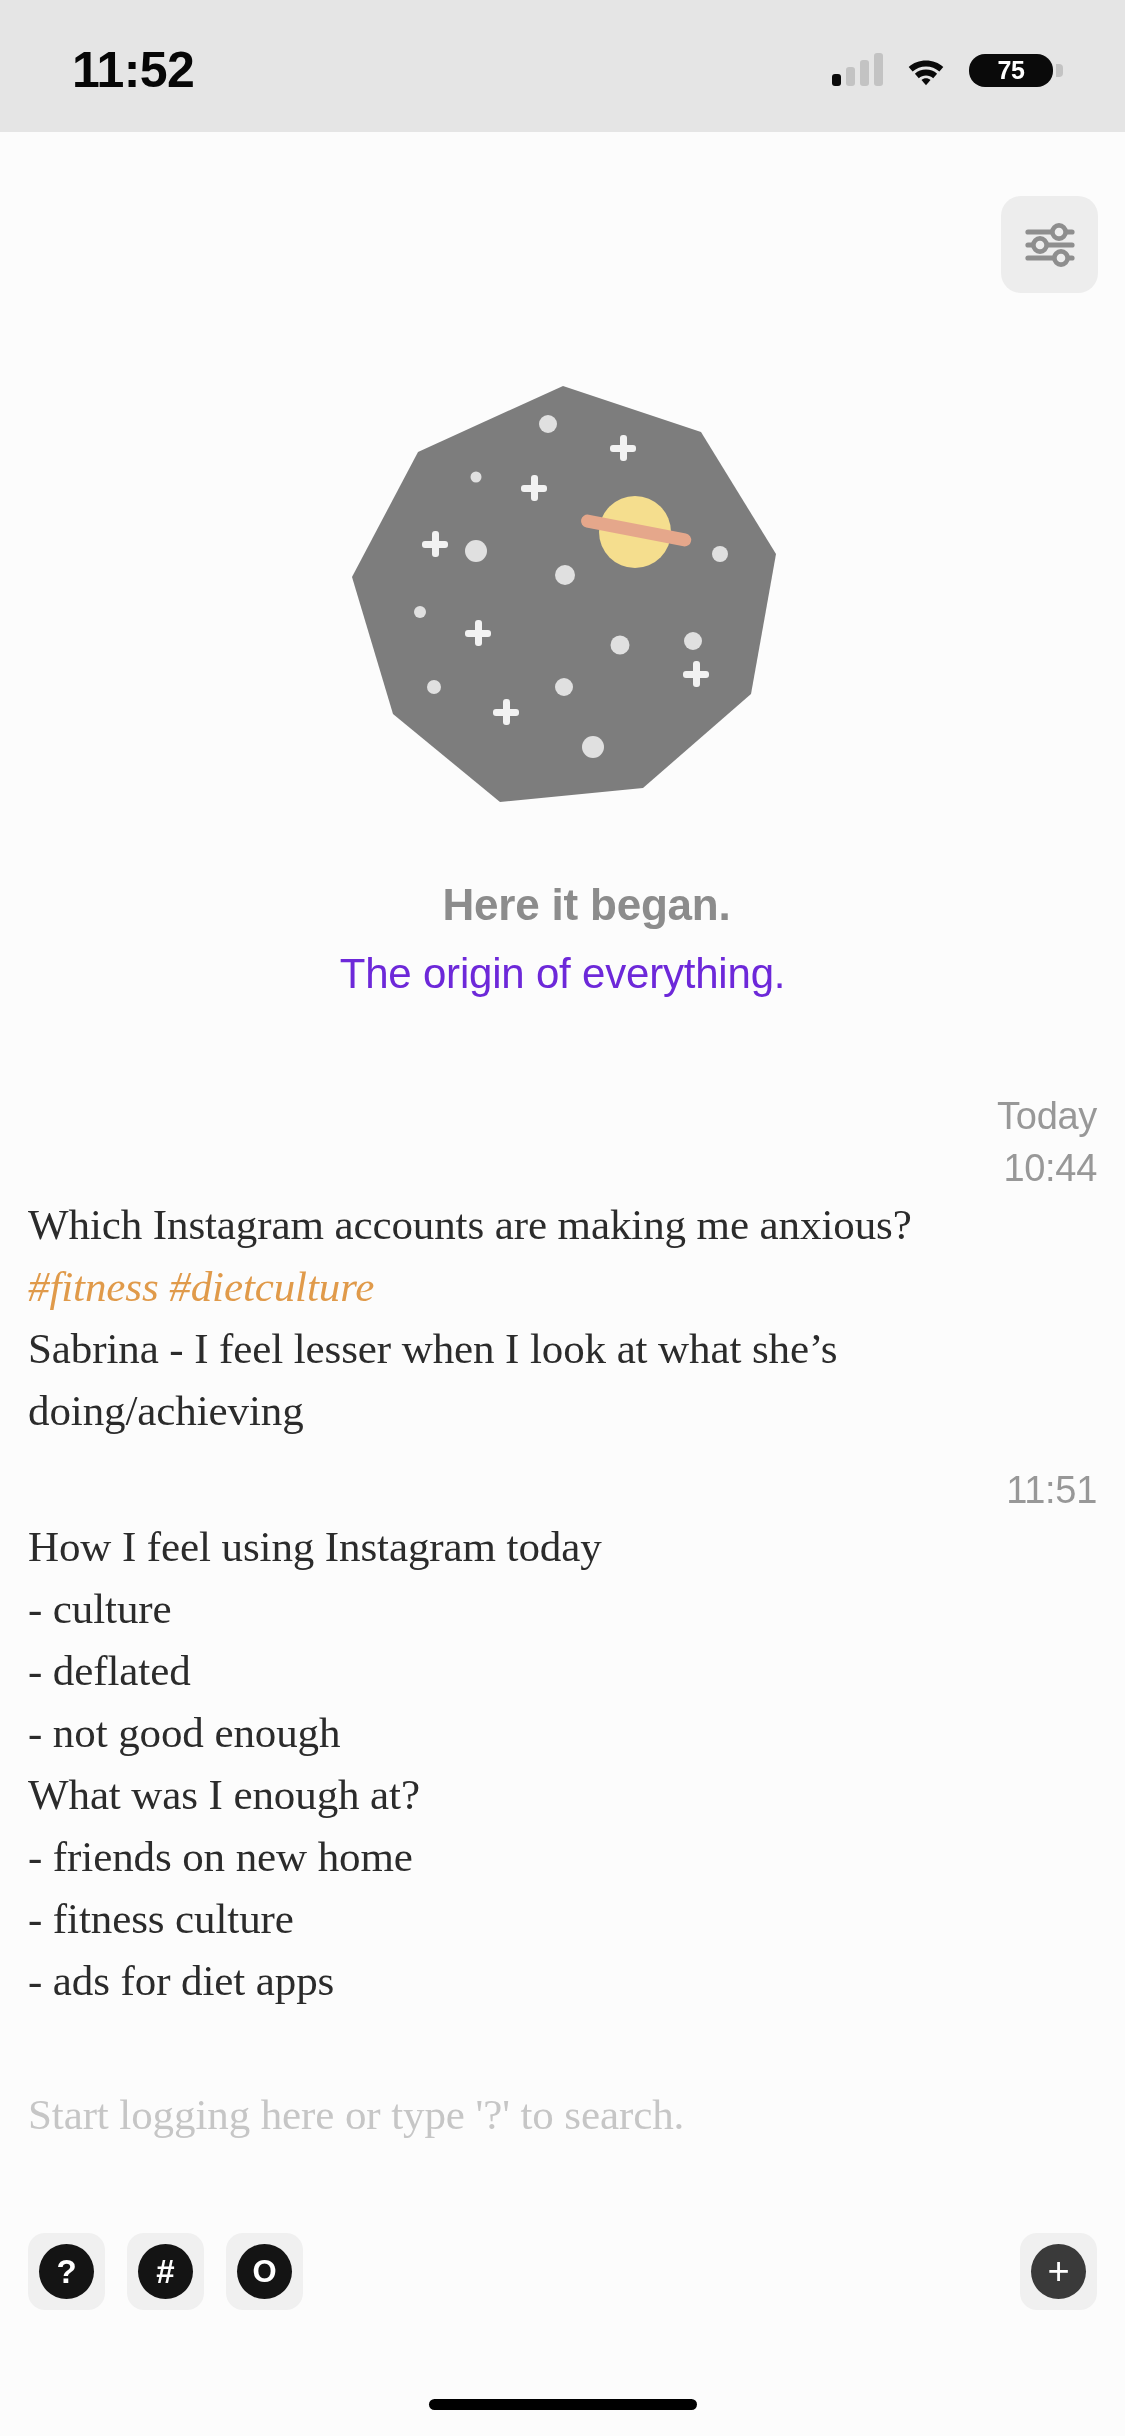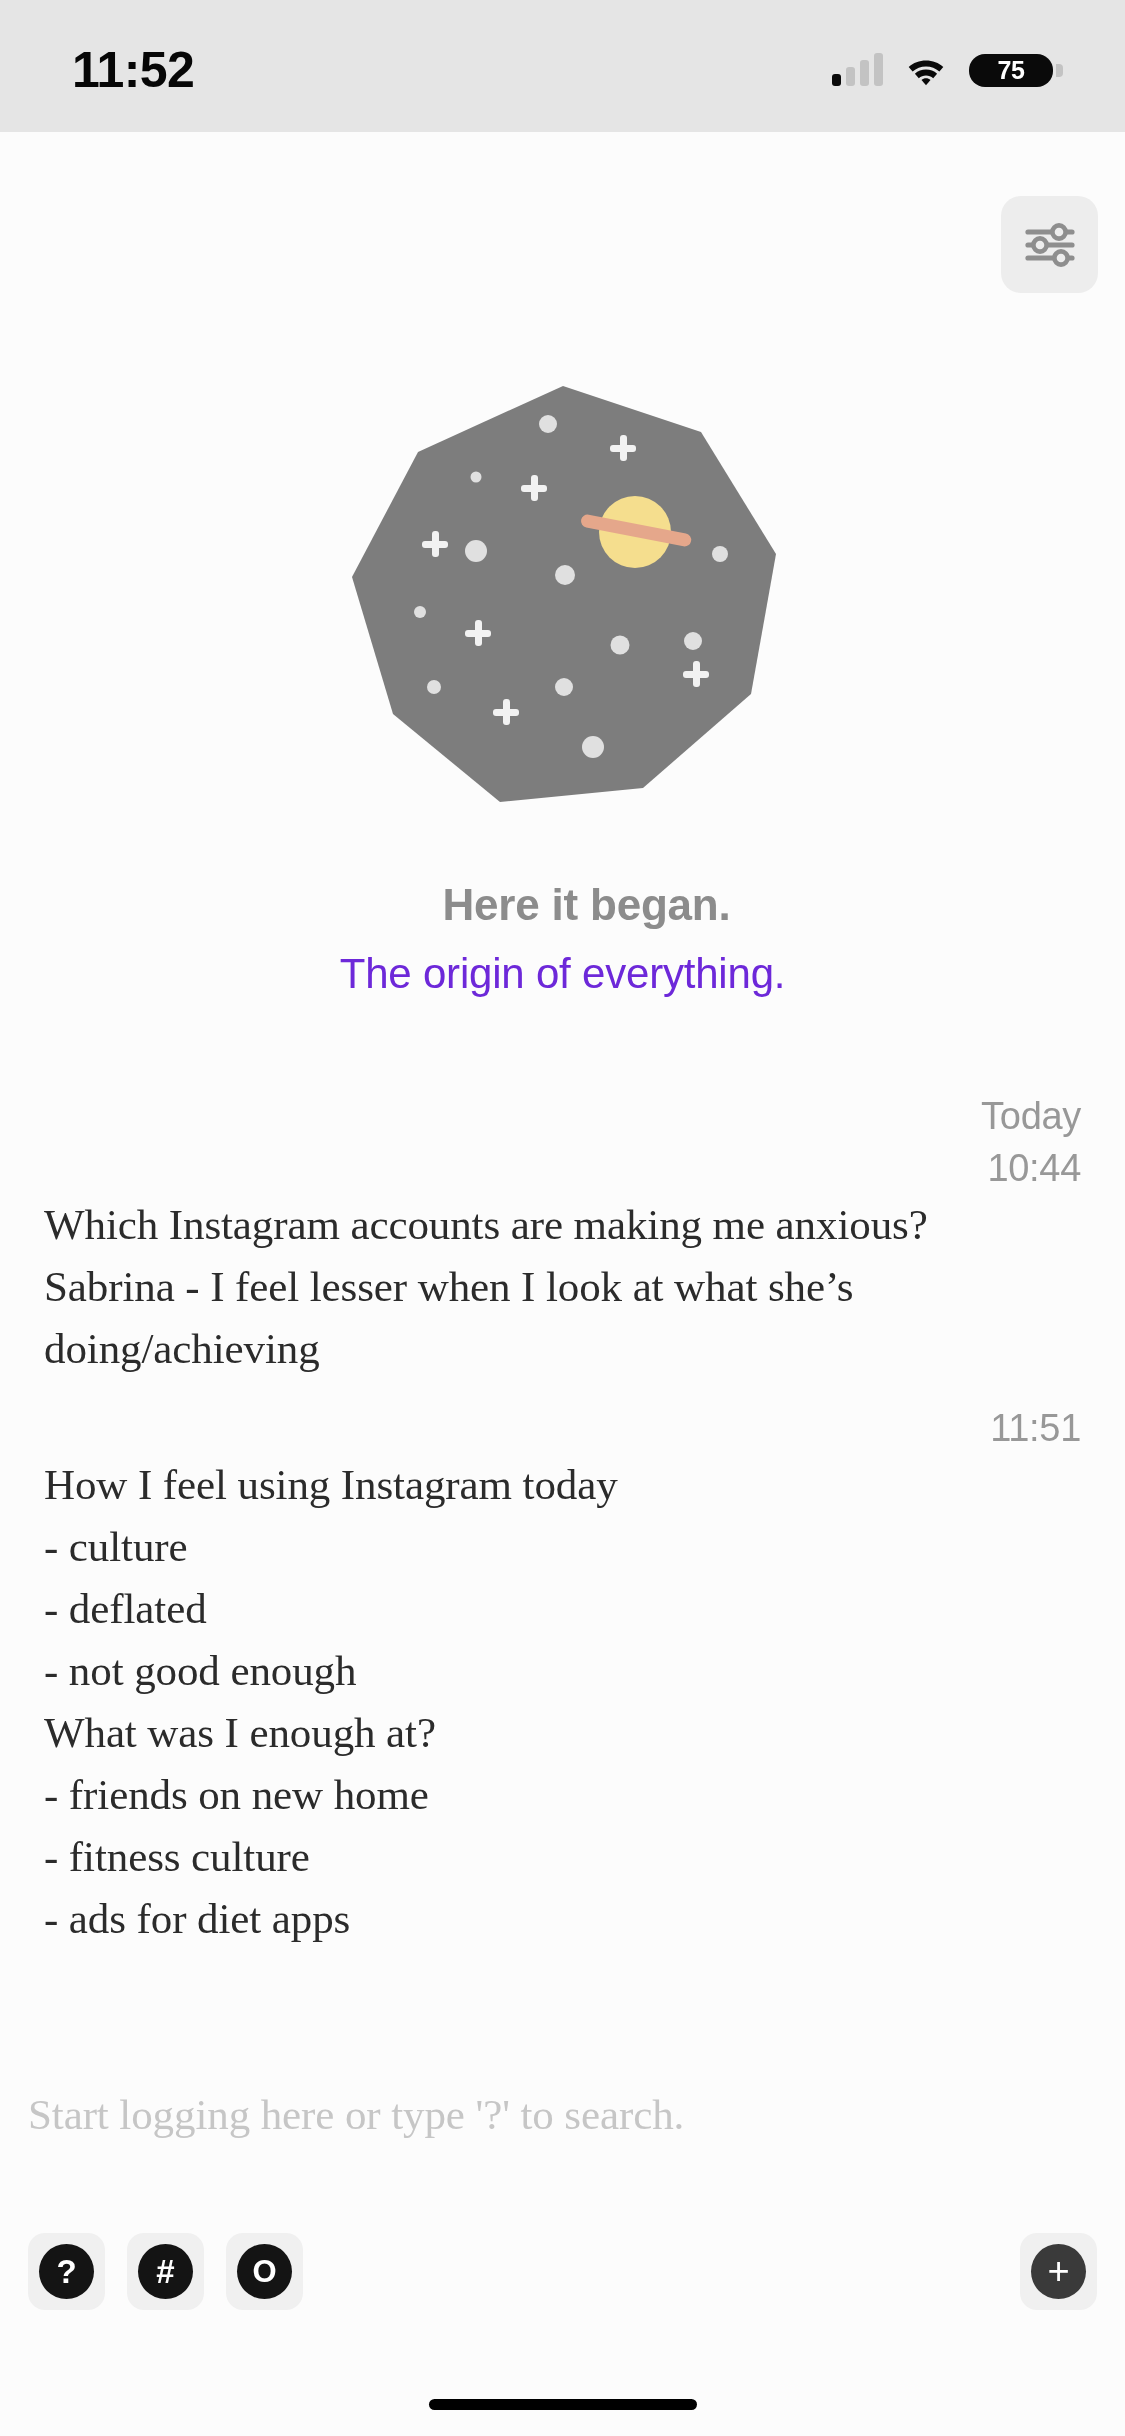--- a/index.html
+++ b/index.html
@@ -62,21 +62,21 @@
     font-size:44px; font-weight:600; color:#8C8C8C; letter-spacing:-0.2px;padding-left:48px;
   }
   .hero-sub {
     position:absolute; top:950px; left:0; width:1125px; text-align:center;
     font-size:42px; font-weight:400; color:#6d28d9; letter-spacing:-0.2px;
   }
 
   
   .feed {
     position:absolute; top:1090px; left:0; width:1125px;
-    padding:0 44px;
+    padding:0 28px;
   }
   .meta {
     text-align:right; color:#989898; font-size:38px;
     font-family:"Liberation Sans", sans-serif; line-height:52px;
     letter-spacing:-0.3px;
   }
   .entry-body {
     font-family:"Liberation Serif", serif;
     font-size:43px; color:#2B2B2B; line-height:62px;
     letter-spacing:-0.1px;
@@ -198,20 +198,21 @@
   </div>
 
   <div class="hero-title">Here it began.</div>
   <div class="hero-sub">The origin of everything.</div>
 
   <div class="feed" id="feed">
       <div class="meta">Today</div>
       <div class="meta">10:44</div>
       <div class="entry-body">
         <span class="line">Which Instagram accounts are making me anxious?</span>
+        <span class="line tags">#fitness #dietculture</span>
         <span class="line">Sabrina - I feel lesser when I look at what she’s doing/achieving</span>
       </div>
       <div class="entry-gap"></div>
       <div class="meta">11:51</div>
       <div class="entry-body">
         <span class="line">How I feel using Instagram today</span>
         <span class="line">- culture</span>
         <span class="line">- deflated</span>
         <span class="line">- not good enough</span>
         <span class="line">What was I enough at?</span>

